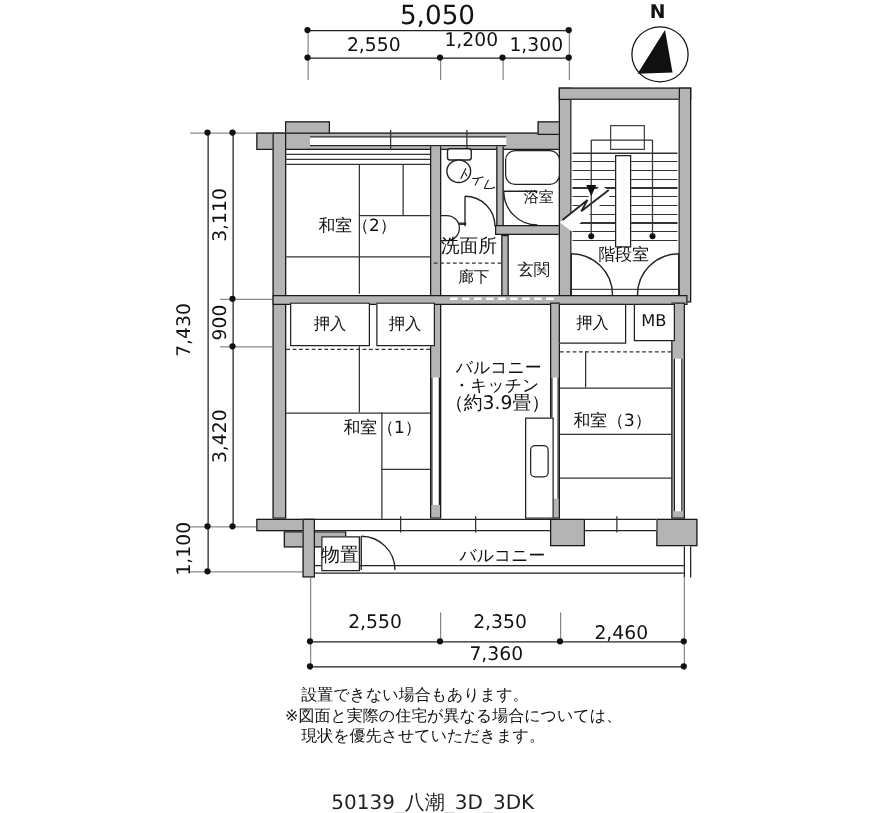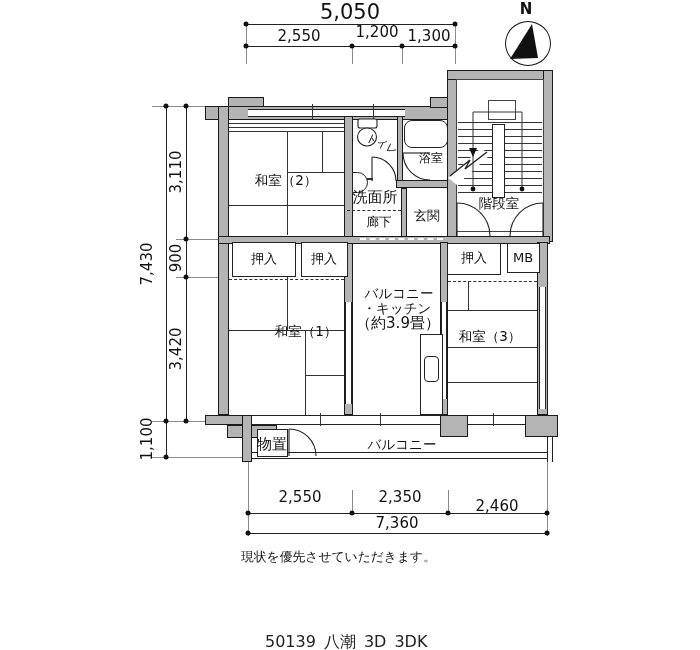--- a/index.html
+++ b/index.html
@@ -176,21 +176,21 @@
   <div class="lbl f125" style="left:379px;top:222px">廊下</div>
   <div class="lbl f13" style="left:427px;top:216px">玄関</div>
   <div class="lbl f135" style="left:499px;top:204px">階段室</div>
   <div class="lbl f13" style="left:264px;top:259px">押入</div>
   <div class="lbl f13" style="left:324px;top:259px">押入</div>
   <div class="lbl f13" style="left:474px;top:258px">押入</div>
   <div class="lbl f13" style="left:523px;top:257px">MB</div>
   <div class="lbl f135" style="left:399px;top:294px">バルコニー</div>
   <div class="lbl f135" style="left:397px;top:309px">・キッチン</div>
   <div class="lbl f115" style="left:398px;top:323px">（約3.9畳）</div>
-  <div class="lbl f135" style="left:306px;top:332px">和室（1）</div>
+  <div class="lbl f135" style="left:306px;top:342px">和室（1）</div>
   <div class="lbl f135" style="left:490px;top:337px">和室（3）</div>
   <div class="lbl f115" style="left:272px;top:444px">物置</div>
   <div class="lbl f135" style="left:402px;top:445px">バルコニー</div>
 
   <svg id="arc-overlay" width="700" height="650" viewBox="0 0 700 650">
 
     <polygon points="532,24 510,59 538,58" fill="#111"></polygon>
 
     <rect x="358" y="119" width="19" height="9" rx="2" fill="#fff" stroke="#222" stroke-width="1.1"></rect>
     <ellipse cx="367" cy="137" rx="9.5" ry="9" fill="#fff" stroke="#222" stroke-width="1.1"></ellipse>
@@ -214,17 +214,19 @@
 
     <line x1="473" y1="112" x2="473" y2="189" stroke="#333" stroke-width="1"></line>
     <line x1="522" y1="112" x2="522" y2="189" stroke="#333" stroke-width="1"></line>
     <line x1="473" y1="112" x2="522" y2="112" stroke="#333" stroke-width="1"></line>
     <circle cx="473" cy="189" r="2.4" fill="#111"></circle>
     <circle cx="522" cy="189" r="2.4" fill="#111"></circle>
     <polygon points="469,148 477,148 473,157" fill="#111"></polygon>
   </svg>
 
   <div class="notes">
+    <div class="ind">設置できない場合もあります。</div>
+    <div>※図面と実際の住宅が異なる場合については、</div>
     <div class="ind">現状を優先させていただきます。</div>
   </div>
   <div class="footer-id">50139_八潮_3D_3DK</div>
 
 </div>
 
 </body></html>

